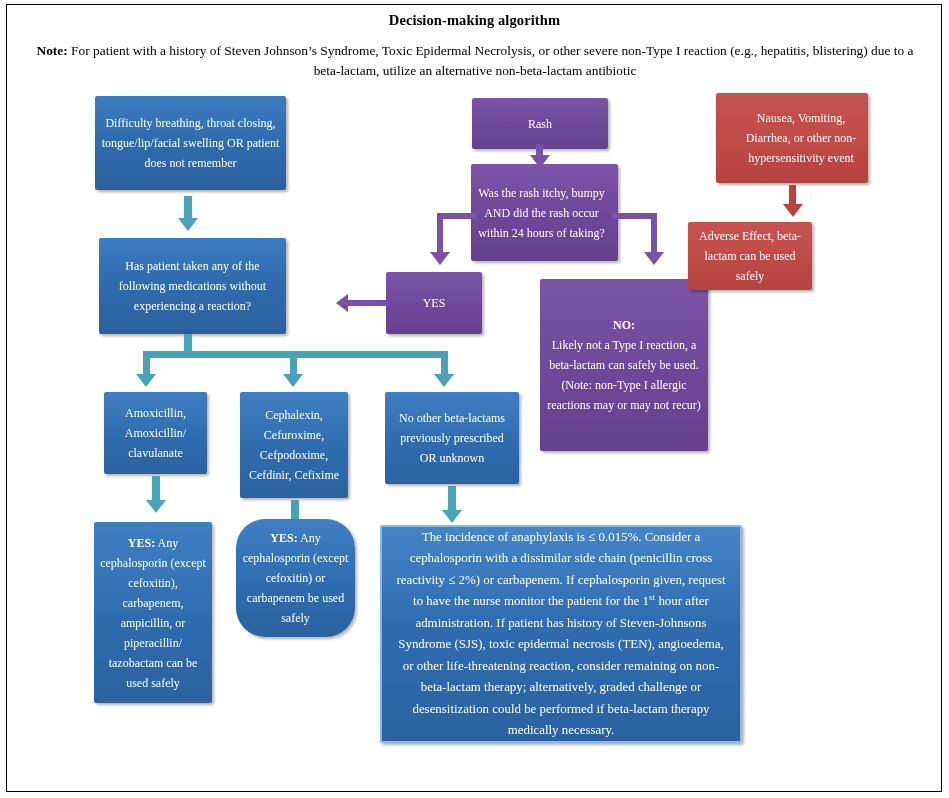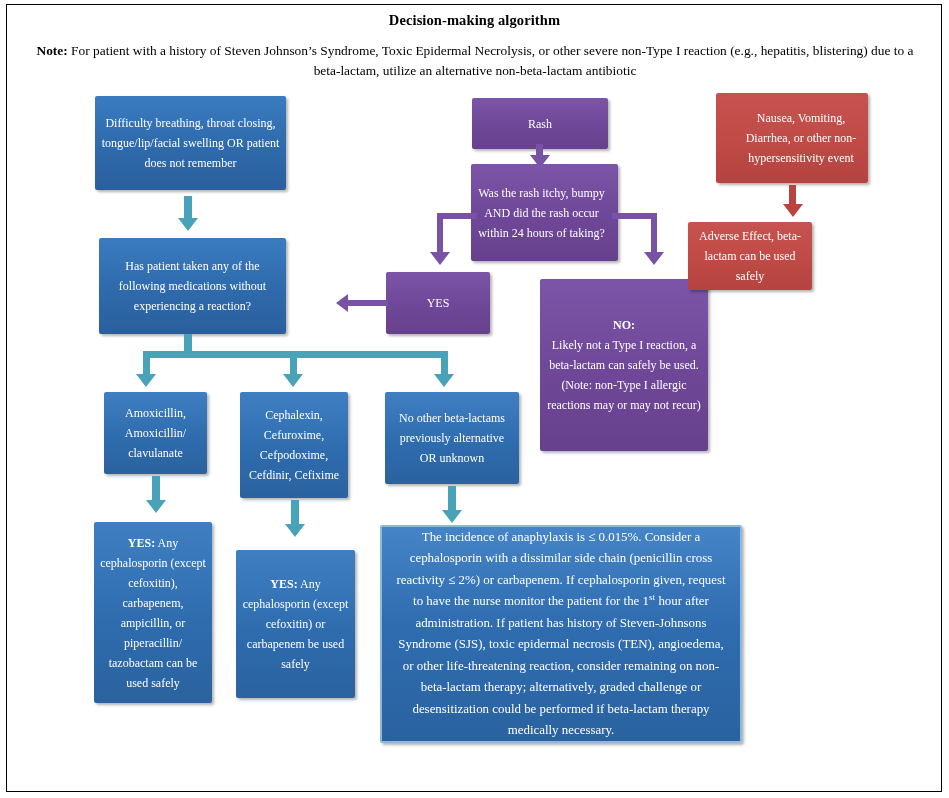--- a/index.html
+++ b/index.html
@@ -148,39 +148,39 @@
 
   <div class="node blue-flat" style="left:104px; top:392px; width:103px; height:82px;">
     <span class="txt">Amoxicillin, Amoxicillin/ clavulanate</span>
   </div>
 
   <div class="node blue-flat" style="left:240px; top:392px; width:108px; height:106px;">
     <span class="txt">Cephalexin, Cefuroxime, Cefpodoxime, Cefdinir, Cefixime</span>
   </div>
 
   <div class="node blue-flat" style="left:385px; top:392px; width:134px; height:92px;">
-    <span class="txt">No other beta-lactams previously alternative OR unknown</span>
+    <span class="txt">No other beta-lactams previously prescribed OR unknown</span>
   </div>
 
   <div class="conn v-teal" style="left:152px; top:476px; width:8px; height:26px;"></div>
   <div class="arrow-down teal" style="left:146px; top:500px;"></div>
 
   <div class="conn v-teal" style="left:291px; top:500px; width:8px; height:26px;"></div>
   <div class="arrow-down teal" style="left:285px; top:524px;"></div>
 
   <div class="conn v-teal" style="left:448px; top:486px; width:8px; height:26px;"></div>
   <div class="arrow-down teal" style="left:442px; top:510px;"></div>
 
   <div class="node blue-flat" style="left:94px; top:522px; width:118px; height:181px;">
     <span class="txt">
       <b>YES:</b><span> Any cephalosporin (except cefoxitin), carbapenem, ampicillin, or piperacillin/ tazobactam can be used safely</span>
     </span>
   </div>
 
-  <div class="node blue-flat" style="left:236px; top:550px; width:119px; height:148px;">
+  <div class="node blue-flat" style="left:236px; top:519px; width:119px; height:118px;border-radius:29px;">
     <span class="txt">
       <b>YES:</b><span> Any cephalosporin (except cefoxitin) or carbapenem be used safely</span>
     </span>
   </div>
 
   <div class="node para" style="left:380px; top:525px; width:362px; height:218px;">
     <span class="txt">
       <span>The incidence of anaphylaxis is ≤ 0.015%.  Consider a cephalosporin with a dissimilar side chain (penicillin cross reactivity ≤ 2%) or  carbapenem. If cephalosporin given, request to have the nurse monitor the patient for the 1</span><sup>st</sup><span> hour after administration. If patient has history of Steven-Johnsons Syndrome (SJS), toxic epidermal necrosis (TEN), angioedema, or other life-threatening reaction, consider remaining on non-beta-lactam therapy; alternatively, graded challenge or desensitization could be performed if beta-lactam therapy medically necessary.</span>
     </span>
   </div>
@@ -197,21 +197,21 @@
   </div>
 
   <div class="conn h-purple" style="left:437px; top:213px; width:40px; height:6px;"></div>
   <div class="conn v-purple" style="left:437px; top:213px; width:6px; height:42px;"></div>
   <div class="arrow-down purple" style="left:430px; top:252px;"></div>
 
   <div class="conn h-purple" style="left:612px; top:213px; width:45px; height:6px;"></div>
   <div class="conn v-purple" style="left:651px; top:213px; width:6px; height:42px;"></div>
   <div class="arrow-down purple" style="left:644px; top:252px;"></div>
 
-  <div class="node purple" style="left:386px; top:272px; width:104px; height:62px;">
+  <div class="node purple" style="left:386px; top:272px; width:96px; height:62px;">
     <span class="txt">YES</span>
   </div>
 
   <div class="conn h-purple" style="left:348px; top:300px; width:40px; height:6px;"></div>
   <div class="arrow-left" style="left:336px; top:294px;"></div>
 
   <div class="node purple" style="left:540px; top:271px; width:168px; height:172px;margin-top:8px;">
     <span class="txt">
       <b>NO:</b><br>
       <span>Likely not a Type I reaction, a beta-lactam can safely be used. (Note: non-Type I allergic reactions may or may not recur)</span>

